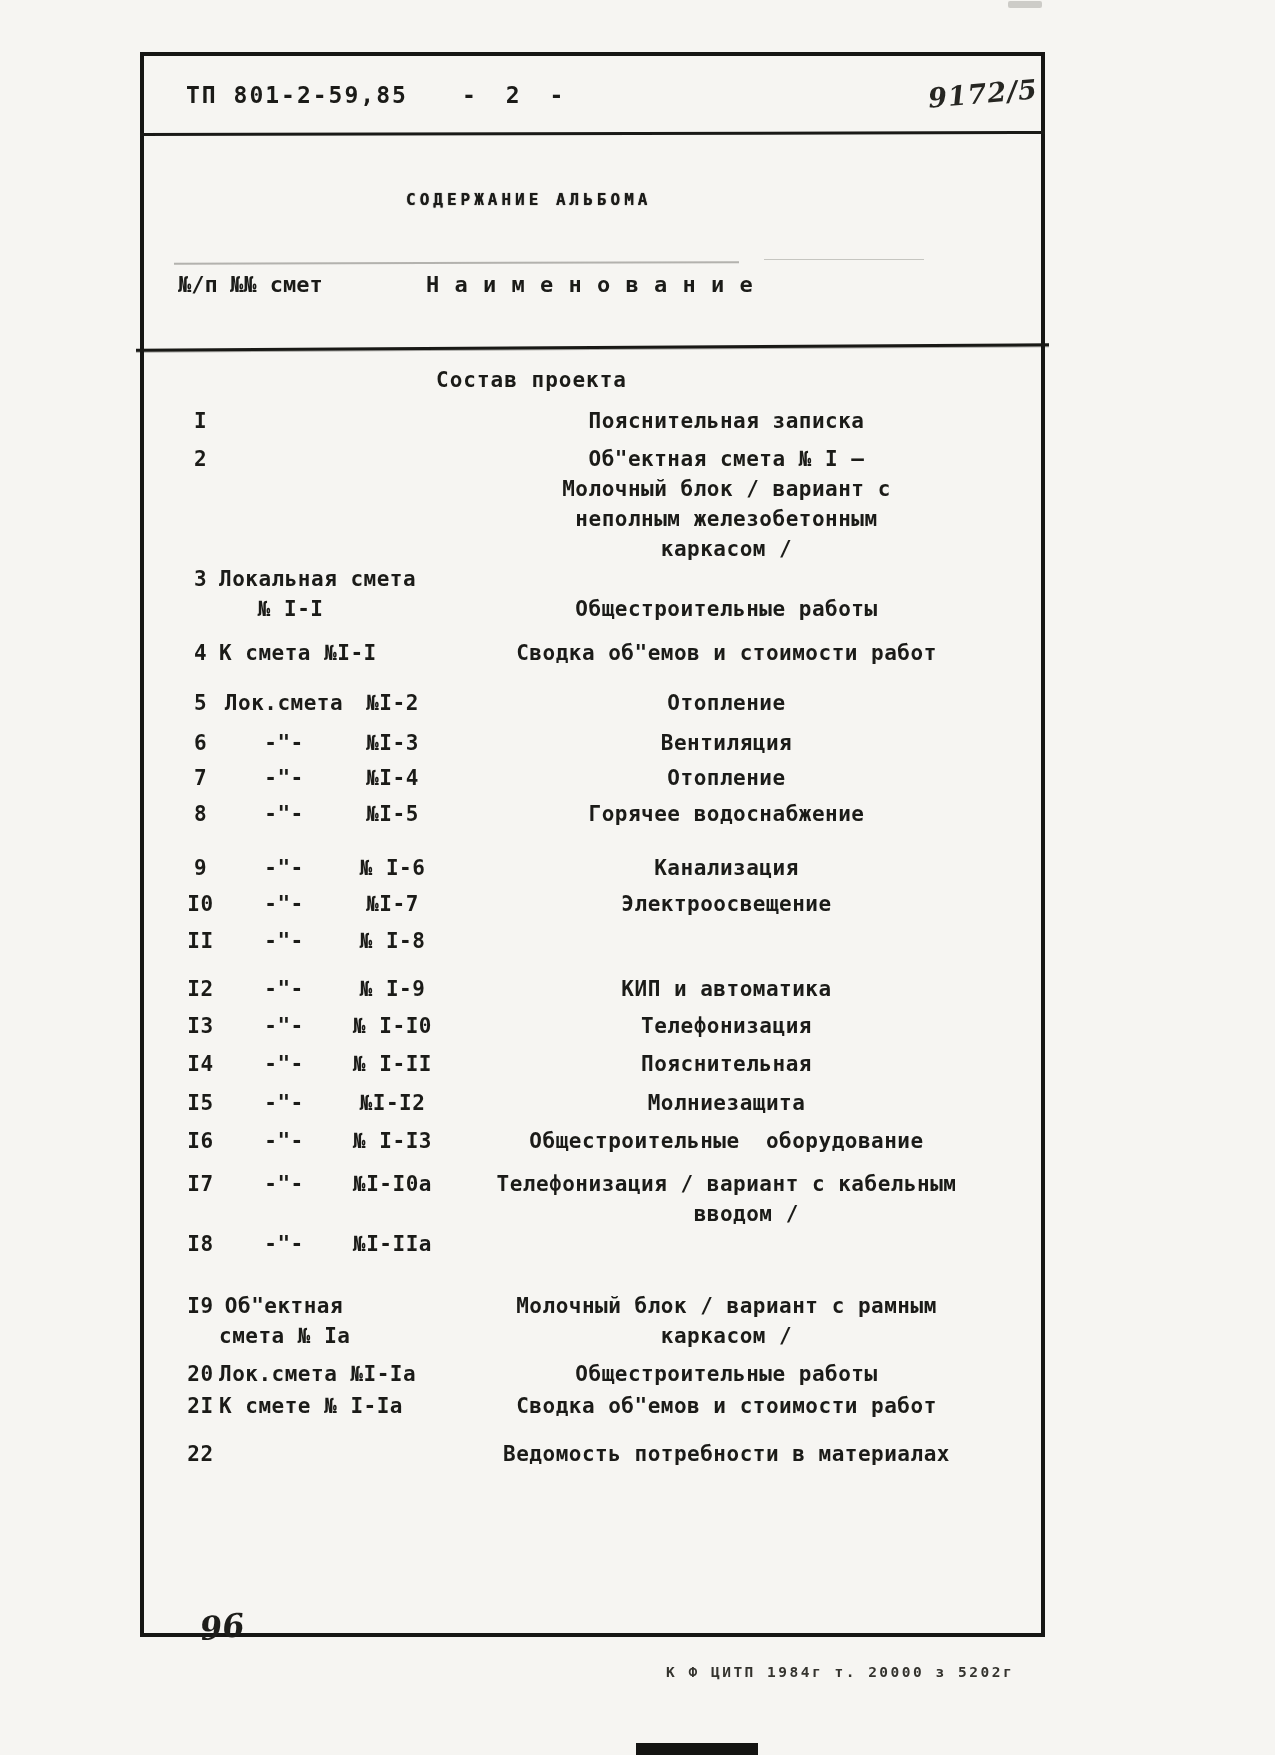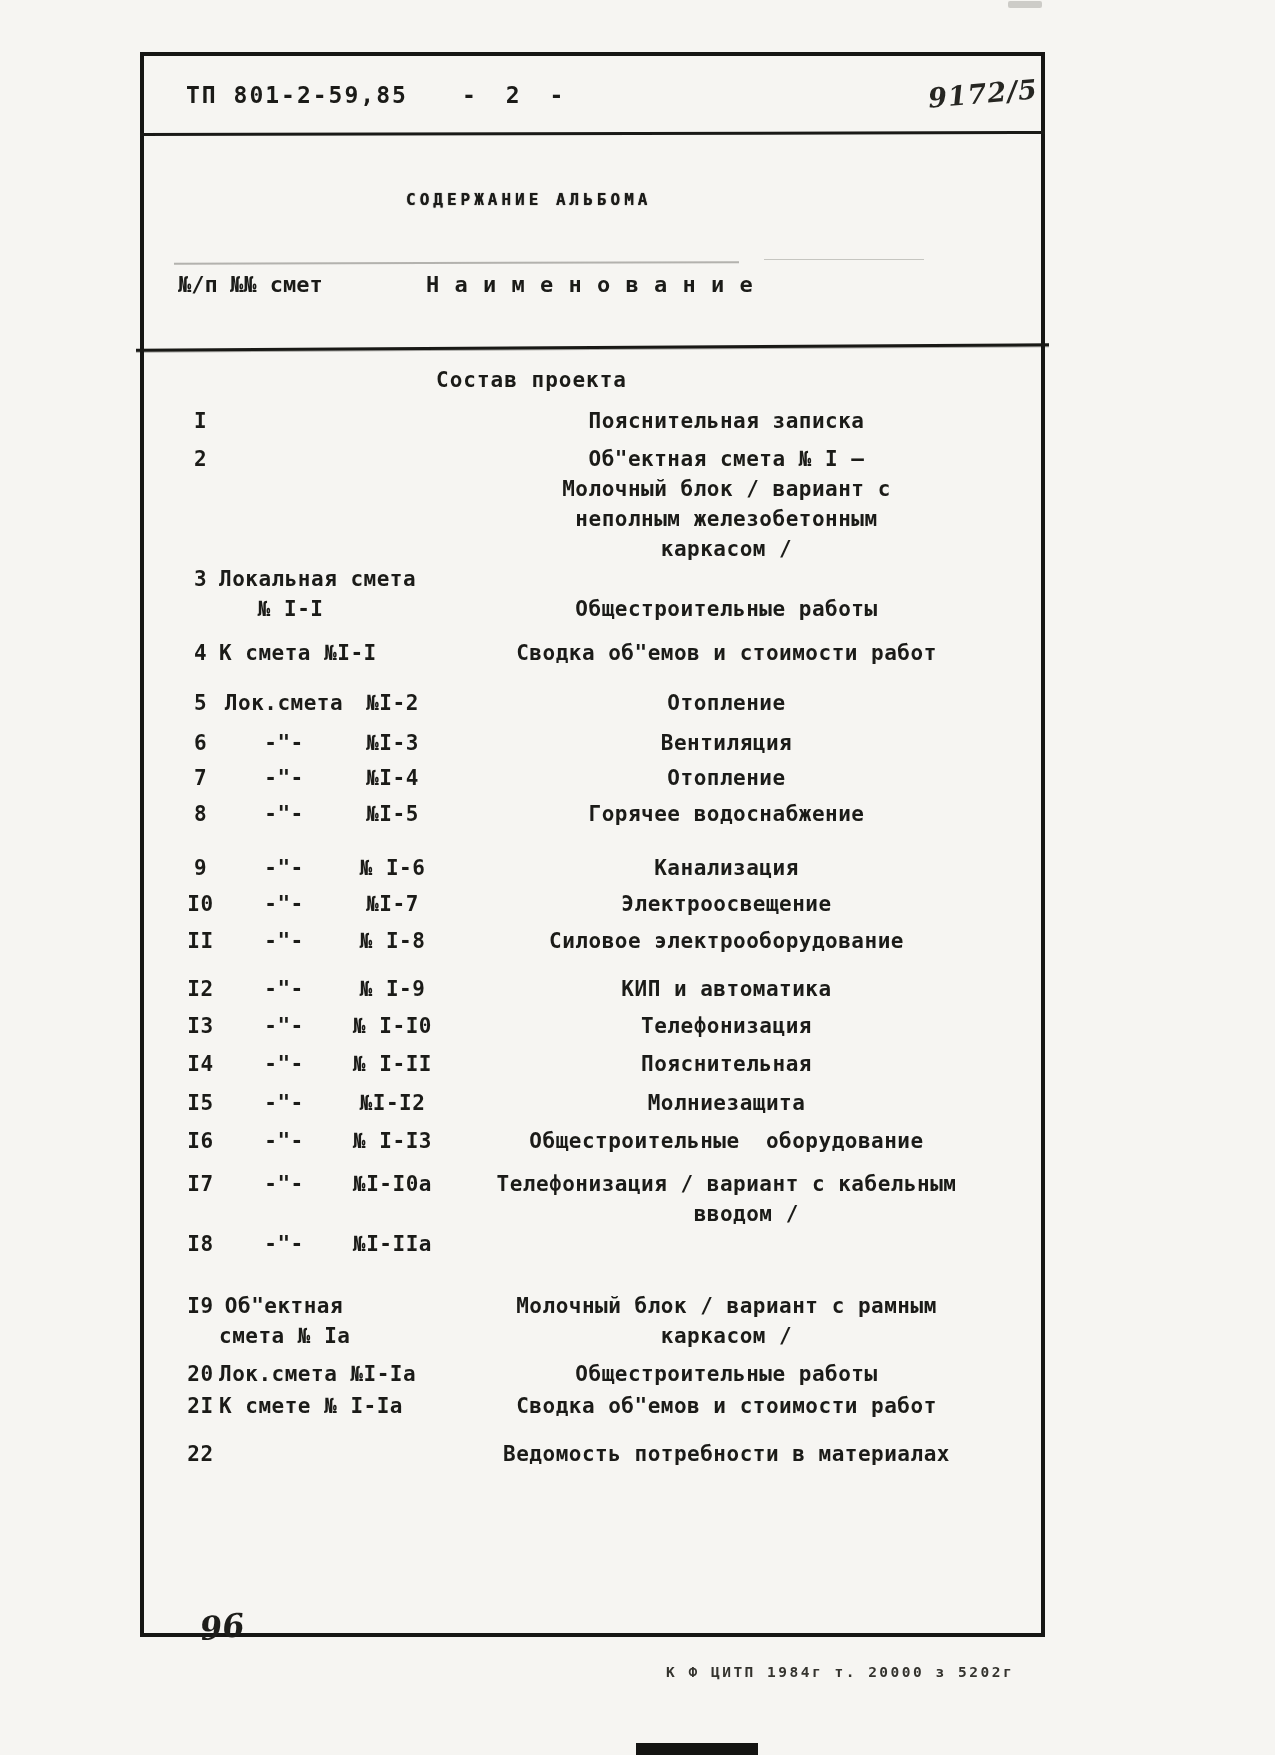--- a/index.html
+++ b/index.html
@@ -170,21 +170,20 @@
   <div class="row" style="top:833px">
     <span class="c c-num">I0</span>
       <span class="c c-smeta">-"-</span>
       <span class="c c-ref">№I-7</span>
       <span class="c c-name">Электроосвещение</span>
   </div>
   <div class="row" style="top:870px">
     <span class="c c-num">II</span>
       <span class="c c-smeta">-"-</span>
       <span class="c c-ref">№ I-8</span>
-      <span class="c c-name">Силовое электрооборудование</span>
   </div>
   <div class="row" style="top:918px">
     <span class="c c-num">I2</span>
       <span class="c c-smeta">-"-</span>
       <span class="c c-ref">№ I-9</span>
       <span class="c c-name">КИП и автоматика</span>
   </div>
   <div class="row" style="top:955px">
     <span class="c c-num">I3</span>
       <span class="c c-smeta">-"-</span>

